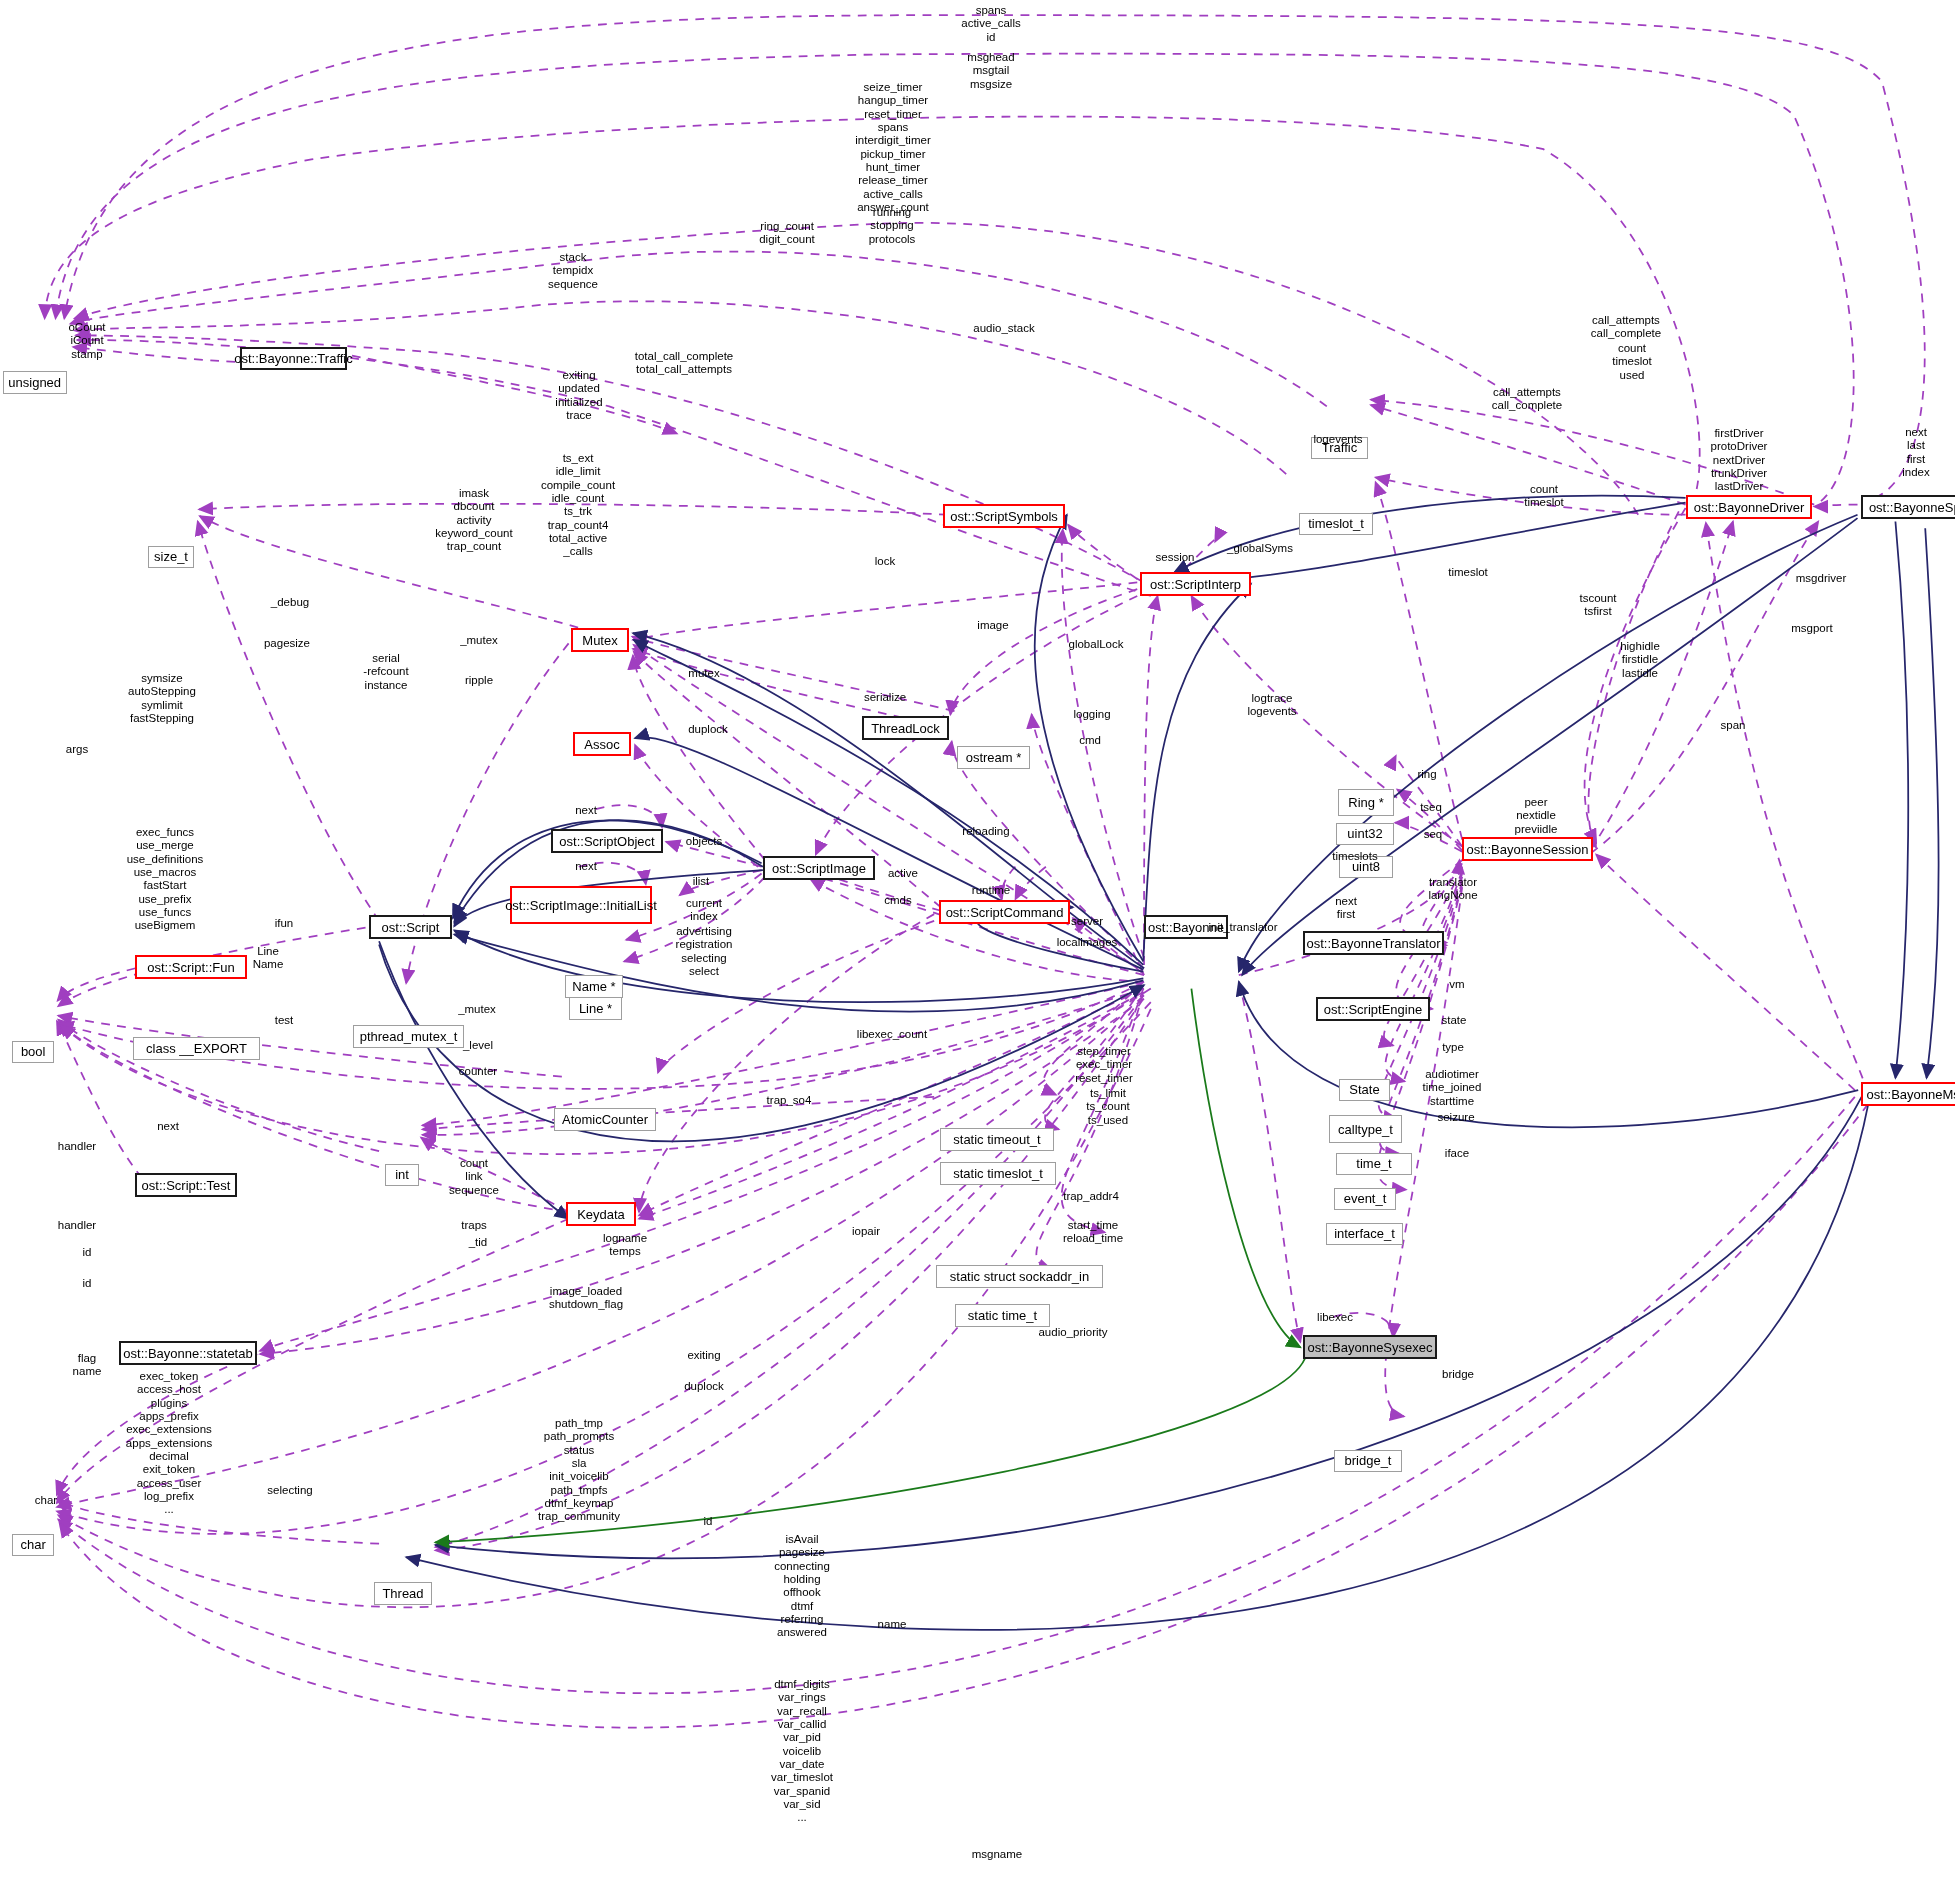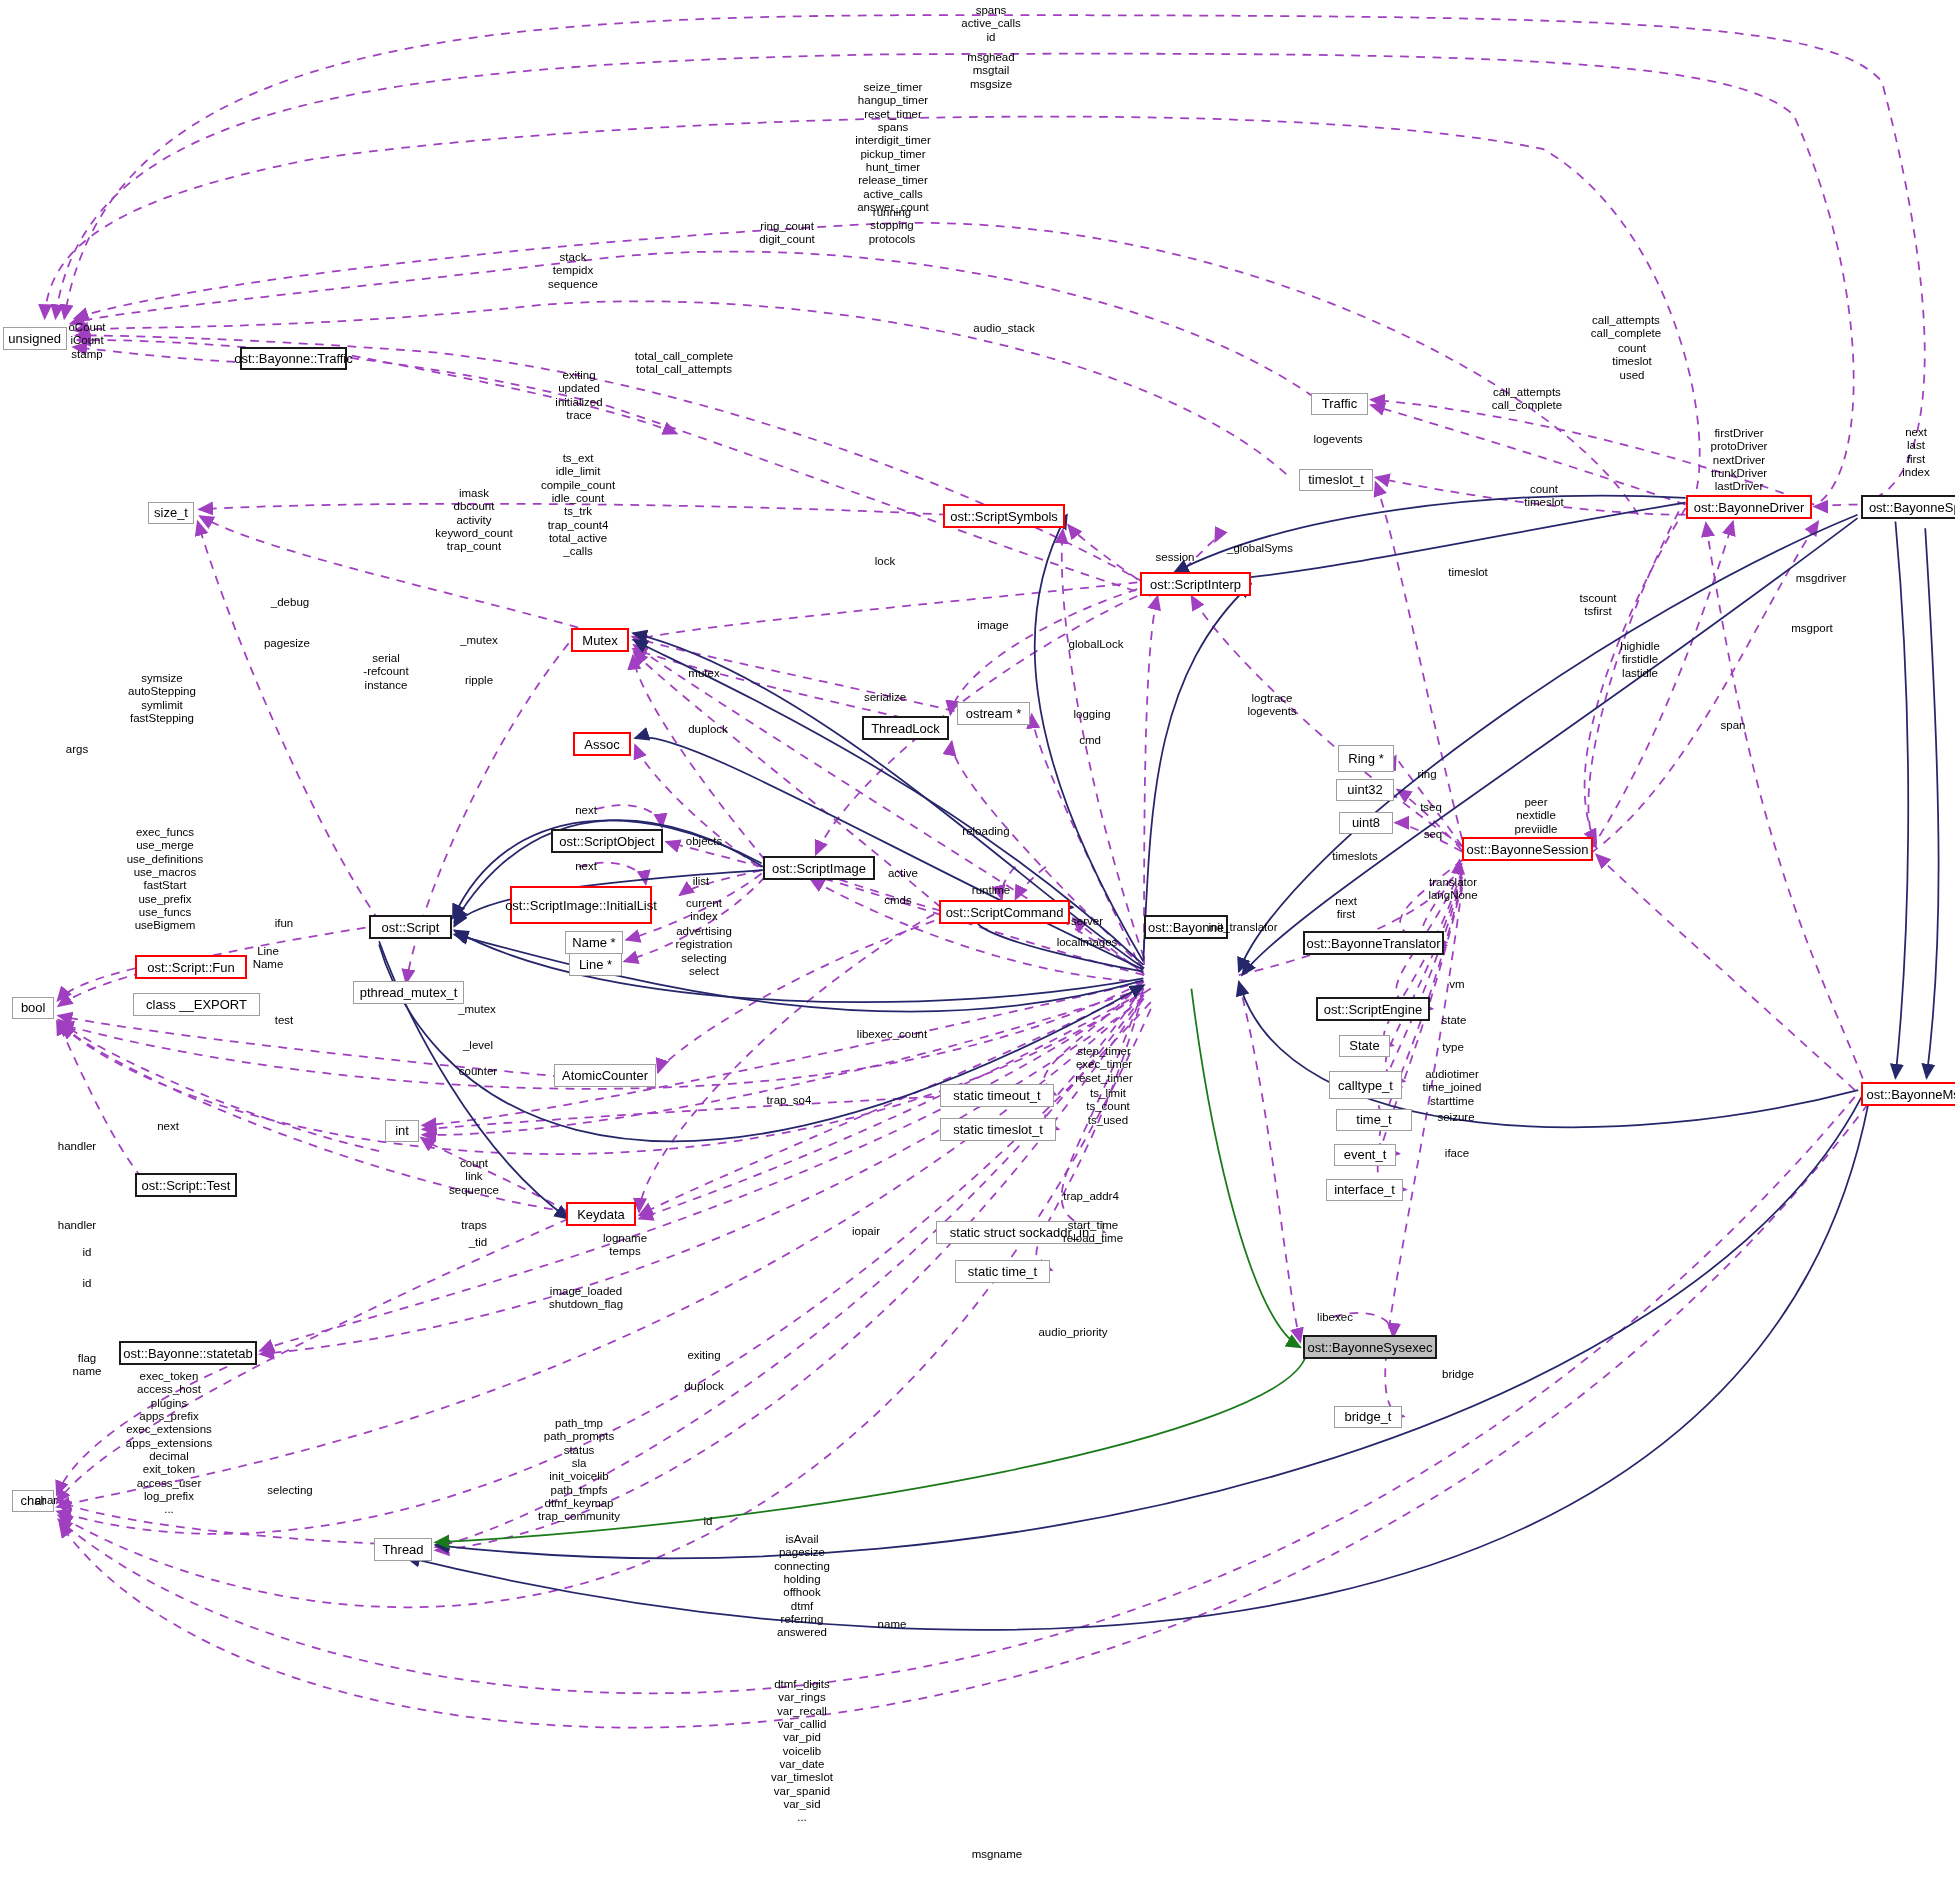--- a/index.html
+++ b/index.html
@@ -10,21 +10,21 @@
     position:absolute;
     box-sizing:border-box;
     display:flex;align-items:center;justify-content:center;
     white-space:nowrap;
     font-size:13px;
     line-height:1;
     color:#000;
     background:#ffffff;
     padding:0 6.8px;
   }
-  .node.gray{border:1.4px solid #9e9e9e;}
+  .node.gray{border:1.4px solid #9e9e9e;margin-top:44px;}
   .node.black{border:2px solid #1a1a1a;}
   .node.red{border:2px solid #ff0000;}
   .node.filled{background:#bfbfbf;border:2px solid #1a1a1a;}
   .edge-label{
     position:absolute;
     font-size:11.5px;
     line-height:1.16;
     color:#000;
     text-align:center;
     white-space:pre;

